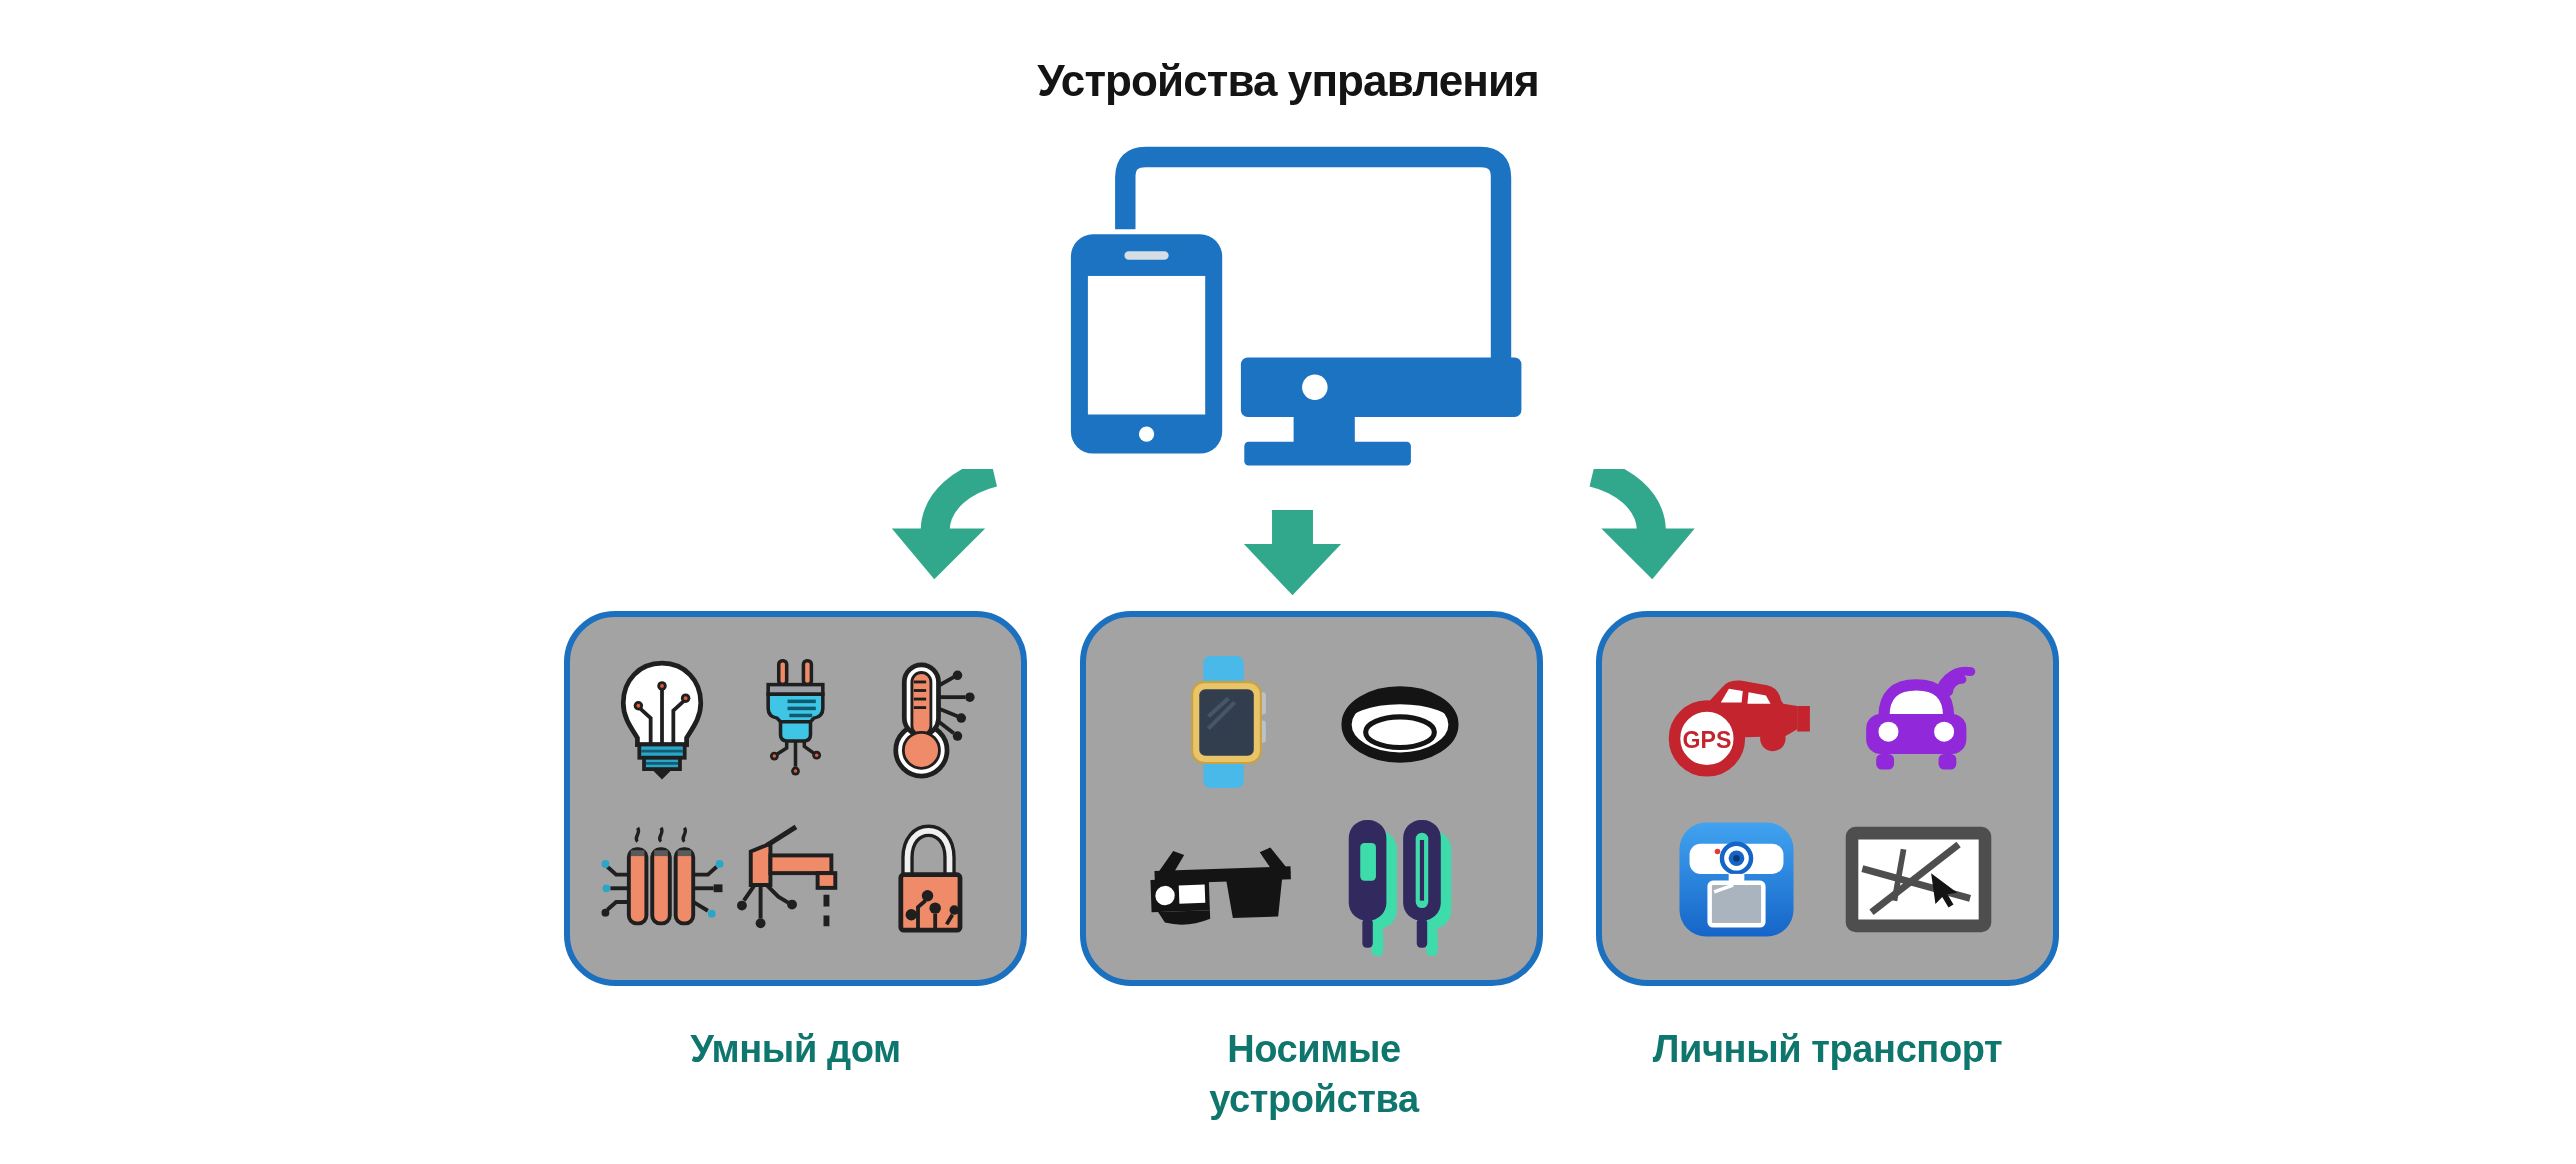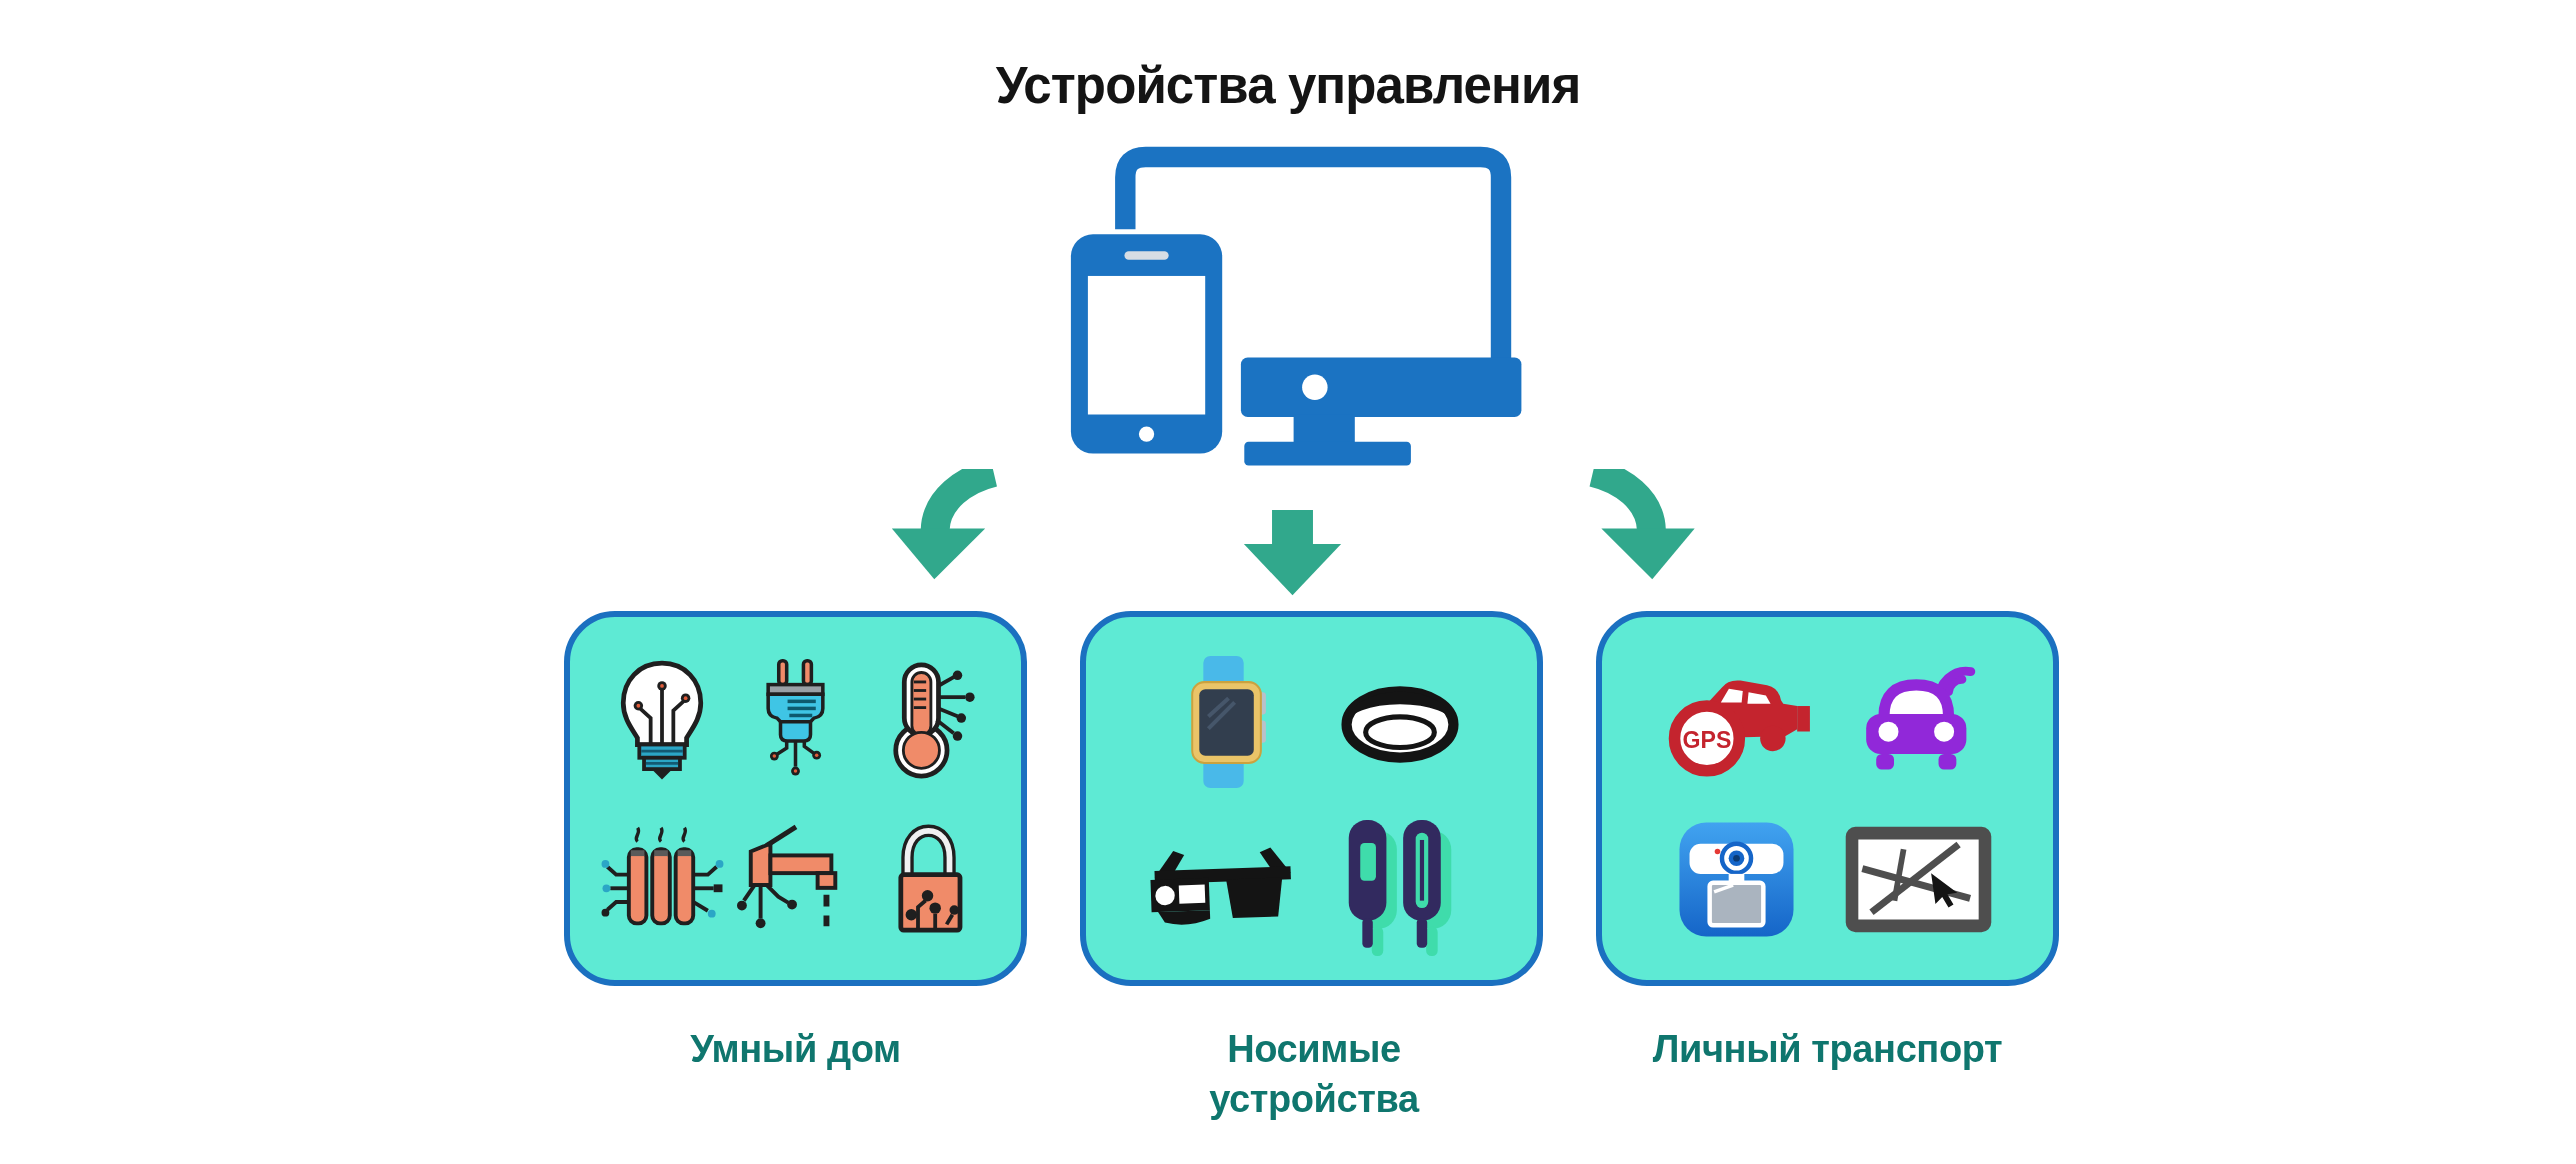--- a/index.html
+++ b/index.html
@@ -1,26 +1,26 @@
 <!DOCTYPE html>
 <html style="font-size:13.6px"><head>
 <meta charset="utf-8">
 <style>
   html,body{margin:0;padding:0;background:#ffffff;}
   body{width:2576px;height:1164px;position:relative;overflow:hidden;
        font-family:"Liberation Sans",sans-serif;}
   .abs{position:absolute;}
   .title{top:56px;left:0;width:2576px;text-align:center;
-         font-size:51px;font-weight:700;color:#141414;letter-spacing:-0.9px;}
+         font-size:44px;font-weight:700;color:#141414;letter-spacing:-0.9px;}
   .devices{left:1059px;top:134px;width:476px;height:340px;}
   .arrow{top:469px;width:145px;height:112px;}
   #arrow-left{left:883px;}
   #arrow-right{left:1584px;}
   #arrow-mid{left:1237px;top:510px;width:111px;height:87px;}
-  .box{top:611px;width:463px;height:375px;background:#5eead4;
+  .box{top:611px;width:463px;height:375px;background:#a3a3a3;
        border:6px solid #1b70c0;border-radius:51px;box-sizing:border-box;
        display:grid;align-items:center;justify-items:center;}
   #box-smart-home{left:564px;grid-template-columns:repeat(3,1fr);padding:20.4px 25.5px;}
   #box-wearables{left:1080px;grid-template-columns:repeat(2,1fr);padding:22px 49px;}
   #box-transport{left:1596px;grid-template-columns:repeat(2,1fr);padding:22px 44px;}
   .label{top:1024px;text-align:center;font-size:38px;font-weight:700;
          color:#0f766e;line-height:1.32;letter-spacing:-0.4px;}
   #label-smart-home{left:564px;width:463px;}
   #label-wearables{left:1178px;width:272px;}
   #label-transport{left:1596px;width:463px;text-align:center;}

